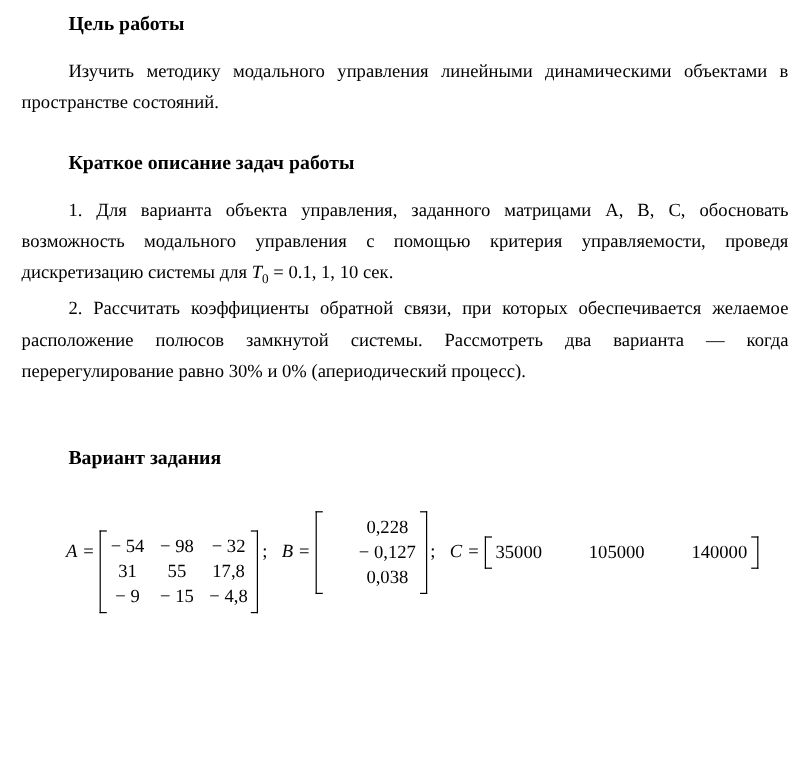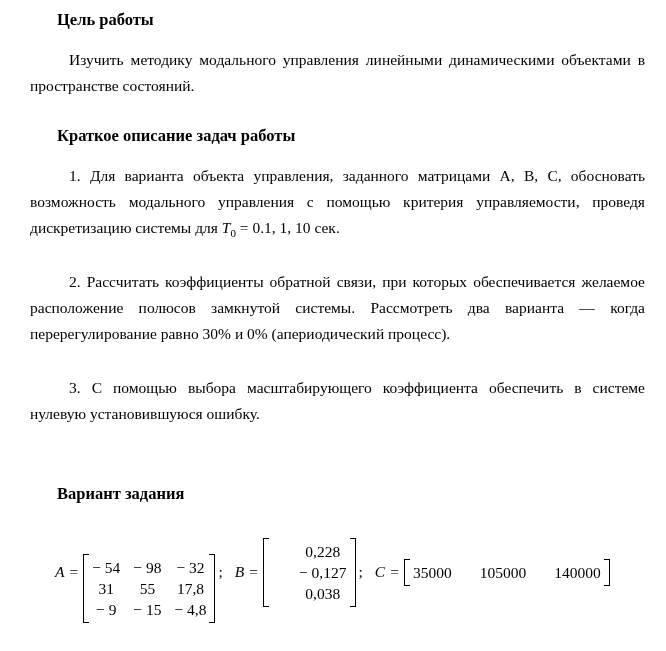--- a/index.html
+++ b/index.html
@@ -21,21 +21,21 @@
     margin-left: 39px;
     margin-bottom: 17px;
   }
   .heading.mt-lg { margin-top: 27px; }
   .heading.mt-xl { margin-top: 41px; }
   p.body-para {
     font-size: 15.5px;
     line-height: 26px;
     text-align: justify;
     text-indent: 39px;
-    margin: 12px;
+    margin: 0;
   }
   .spacer-sm { height: 4px; }
   .ital { font-style: italic; }
   .sub { vertical-align: sub; font-size: 11px; line-height: 0; }
 
   .formula {
     margin: 10px 0 0 37px;
     display: flex;
     align-items: center;
     font-size: 15.5px;
@@ -54,21 +54,21 @@
   .matrix::before {
     content: ""; position: absolute; left: 0; top: 0; bottom: 0;
     width: 5px; border: 1.4px solid #000; border-right: 0;
   }
   .matrix::after {
     content: ""; position: absolute; right: 0; top: 0; bottom: 0;
     width: 5px; border: 1.4px solid #000; border-left: 0;
   }
   .matrix.cols3 { grid-template-columns: repeat(3, auto); column-gap: 13px; margin-top: 33px; }
   .matrix.cols1 { grid-template-columns: auto; padding-left: 36px; }
-  .matrix.rowvec { grid-template-columns: repeat(3, auto); column-gap: 28px; }
+  .matrix.rowvec { grid-template-columns: repeat(3, auto); column-gap: 39px; }
   .mcell { text-align: center; white-space: nowrap; }
 </style>
 </head>
 <body>
 
 <div class="page">
 
   <div class="heading">Цель работы</div>
 
   <p class="body-para">Изучить методику модального управления линейными динамическими объектами в пространстве состояний.</p>
@@ -76,21 +76,20 @@
   <div class="heading mt-lg">Краткое описание задач работы</div>
 
   <p class="body-para"><span>1. Для варианта объекта управления, заданного матрицами А, В, С, обосновать возможность модального управления с помощью критерия управляемости, проведя дискретизацию системы для </span><span class="ital">T</span><span class="sub">0</span><span> = 0.1, 1, 10 сек.</span></p>
 
   <div class="spacer-sm"></div>
 
   <p class="body-para">2. Рассчитать коэффициенты обратной связи, при которых обеспечивается желаемое расположение полюсов замкнутой системы. Рассмотреть два варианта — когда перерегулирование равно 30% и 0% (апериодический процесс).</p>
 
   <div class="spacer-sm"></div>
 
-  <p class="body-para">3. С помощью выбора масштабирующего коэффициента обеспечить в системе нулевую установившуюся ошибку.</p>
 
   <div class="spacer-sm"></div>
 
 
   <div class="heading mt-xl">Вариант задания</div>
 
 
   <div class="formula">
     <span class="fvar">A</span>
     <span class="feq">=</span>

